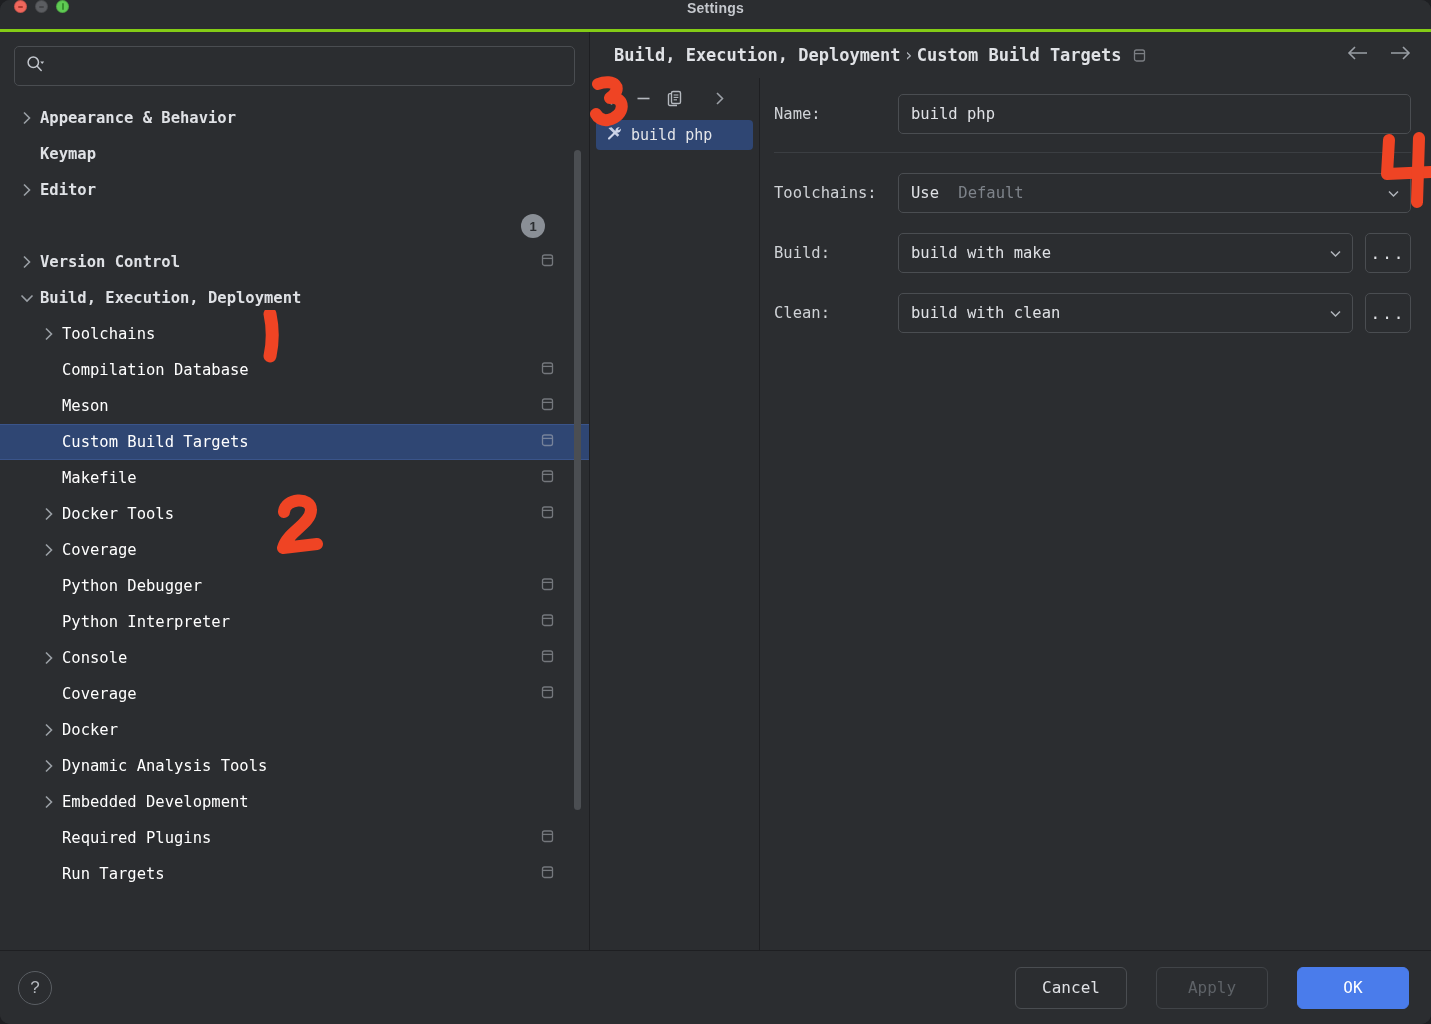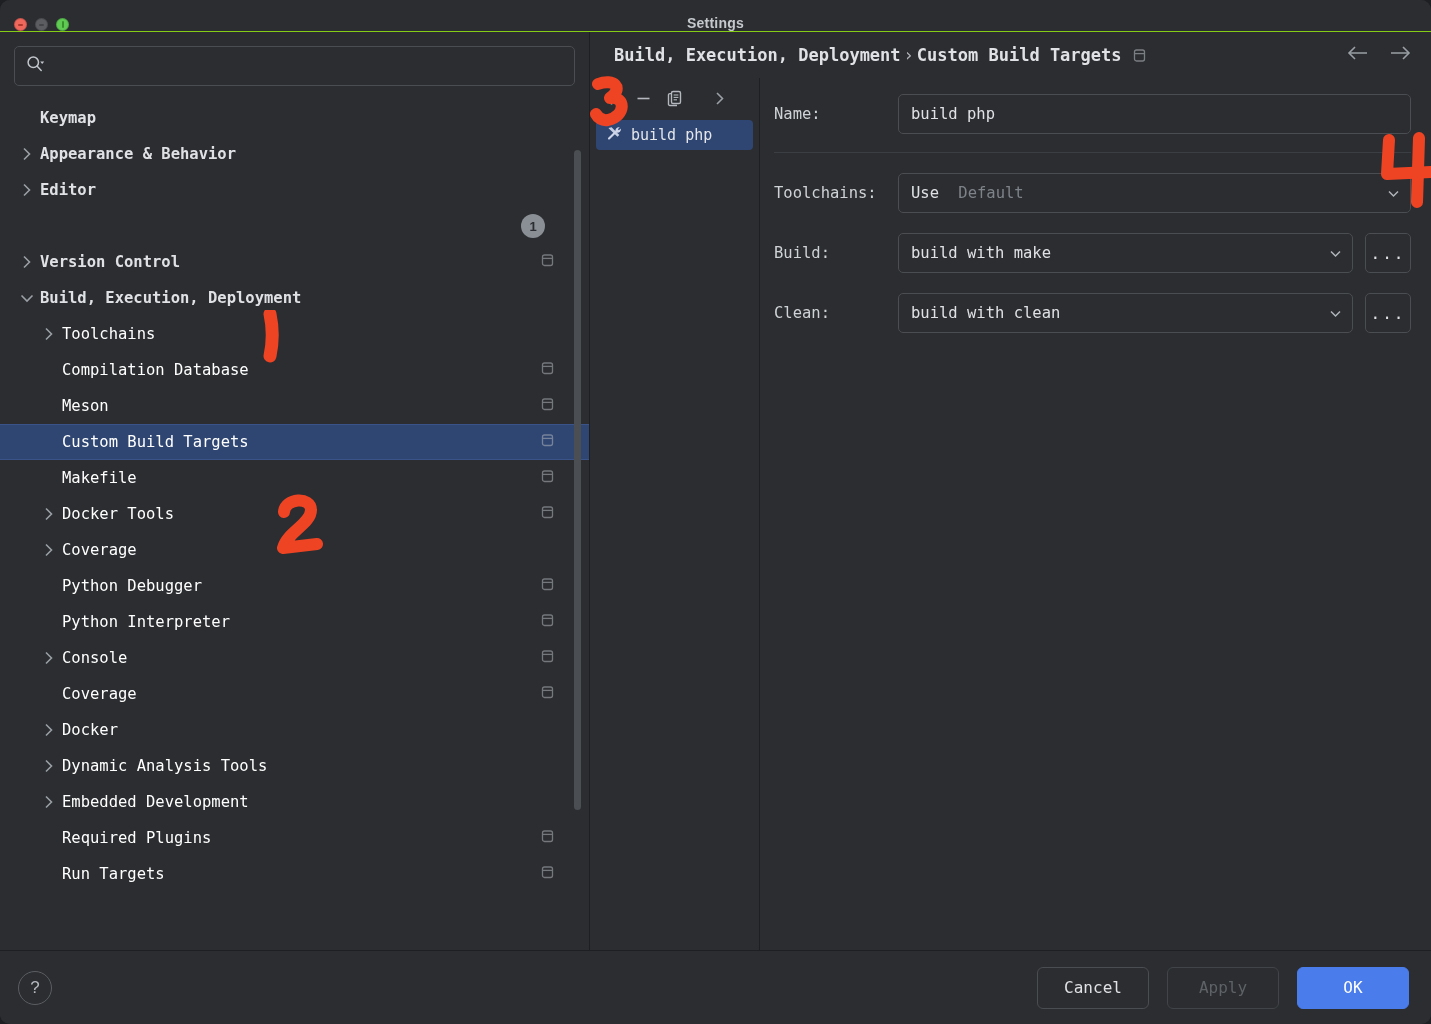--- a/index.html
+++ b/index.html
@@ -15,22 +15,22 @@
     border-radius: 10px;
     overflow: hidden;
     display: flex; flex-direction: column;
   }
 
   
   .titlebar {
     height: 32px; flex: 0 0 32px;
     background: #2b2d30;
     position: relative;
-    display: flex; align-items: flex-end;
-    border-bottom: 1px solid #84cc16;
+    display: flex; align-items: flex-start;
+    border-bottom: 3px solid #84cc16;
   }
   .traffic { display: flex; gap: 8px; padding-left: 14px; align-items: center; }
   .tl { width: 13px; height: 13px; border-radius: 50%; position: relative; }
   .tl.red { background: #f0675c; }
   .tl.yel { background: #5b5d61; }
   .tl.grn { background: #5fcb53; }
   .tl::after {
     content: ""; position: absolute; inset: 0;
     border-radius: 50%;
     box-shadow: inset 0 0 0 1px rgba(0,0,0,.18);
@@ -188,21 +188,21 @@
     display: flex; align-items: center;
     padding: 0 22px 0 18px; gap: 14px;
     background: #2b2d30;
   }
   .help-btn {
     width: 34px; height: 34px; border-radius: 50%;
     border: 1px solid #5a5e63; color: #b5b9bf;
     display: flex; align-items: center; justify-content: center;
     font-size: 17px; font-family: "Liberation Sans", sans-serif;
   }
-  .footer-right { margin-left: auto; display: flex; gap: 18px; align-items: center; }
+  .footer-right { margin-left: auto; display: flex; gap: 29px; align-items: center; }
   .btn {
     height: 42px; min-width: 112px; padding: 0 22px;
     border-radius: 6px; border: 1px solid #4a4d51;
     background: #2b2d30; color: #dfe1e5;
     display: flex; align-items: center; justify-content: center;
     font-size: 16px; font-family: "DejaVu Sans Mono", monospace;
   }
   .btn.disabled { color: #5e6267; border-color: #414448; }
   .btn.primary { background: #4a7ceb; border-color: #4a7ceb; color: #ffffff; }
 
@@ -236,30 +236,30 @@
               <line x1="12.2" y1="12.2" x2="16.2" y2="16.4" stroke="#c2c6cc" stroke-width="1.5" stroke-linecap="round"></line>
               <path d="M15.2 7.6 L19.2 7.6 L17.2 10.1 Z" fill="#c2c6cc"></path>
             </svg>
           </span>
           <input class="search-input" type="text" value="" placeholder="" style="">
         </div>
       </div>
 
       <div class="tree" id="tree">
           <div class="tree-row top indent-1">
+            <span class="arrow">
+              <svg width="18" height="18" viewBox="0 0 18 18" fill="none">
+                <polyline points="6,3.5 11.5,9 6,14.5" stroke="#9ba0a6" stroke-width="1.6" fill="none"></polyline>
+              </svg>
+            </span>
+            <span class="row-label">Appearance &amp; Behavior</span>
+          </div>
+          <div class="tree-row top indent-1">
             <span class="arrow blank"></span>
             <span class="row-label">Keymap</span>
-          </div>
-          <div class="tree-row top indent-1">
-            <span class="arrow">
-              <svg width="18" height="18" viewBox="0 0 18 18" fill="none">
-                <polyline points="6,3.5 11.5,9 6,14.5" stroke="#9ba0a6" stroke-width="1.6" fill="none"></polyline>
-              </svg>
-            </span>
-            <span class="row-label">Appearance &amp; Behavior</span>
           </div>
           <div class="tree-row top indent-1">
             <span class="arrow">
               <svg width="18" height="18" viewBox="0 0 18 18" fill="none">
                 <polyline points="6,3.5 11.5,9 6,14.5" stroke="#9ba0a6" stroke-width="1.6" fill="none"></polyline>
               </svg>
             </span>
             <span class="row-label">Editor</span>
           </div>
           <div class="tree-row top indent-1">

